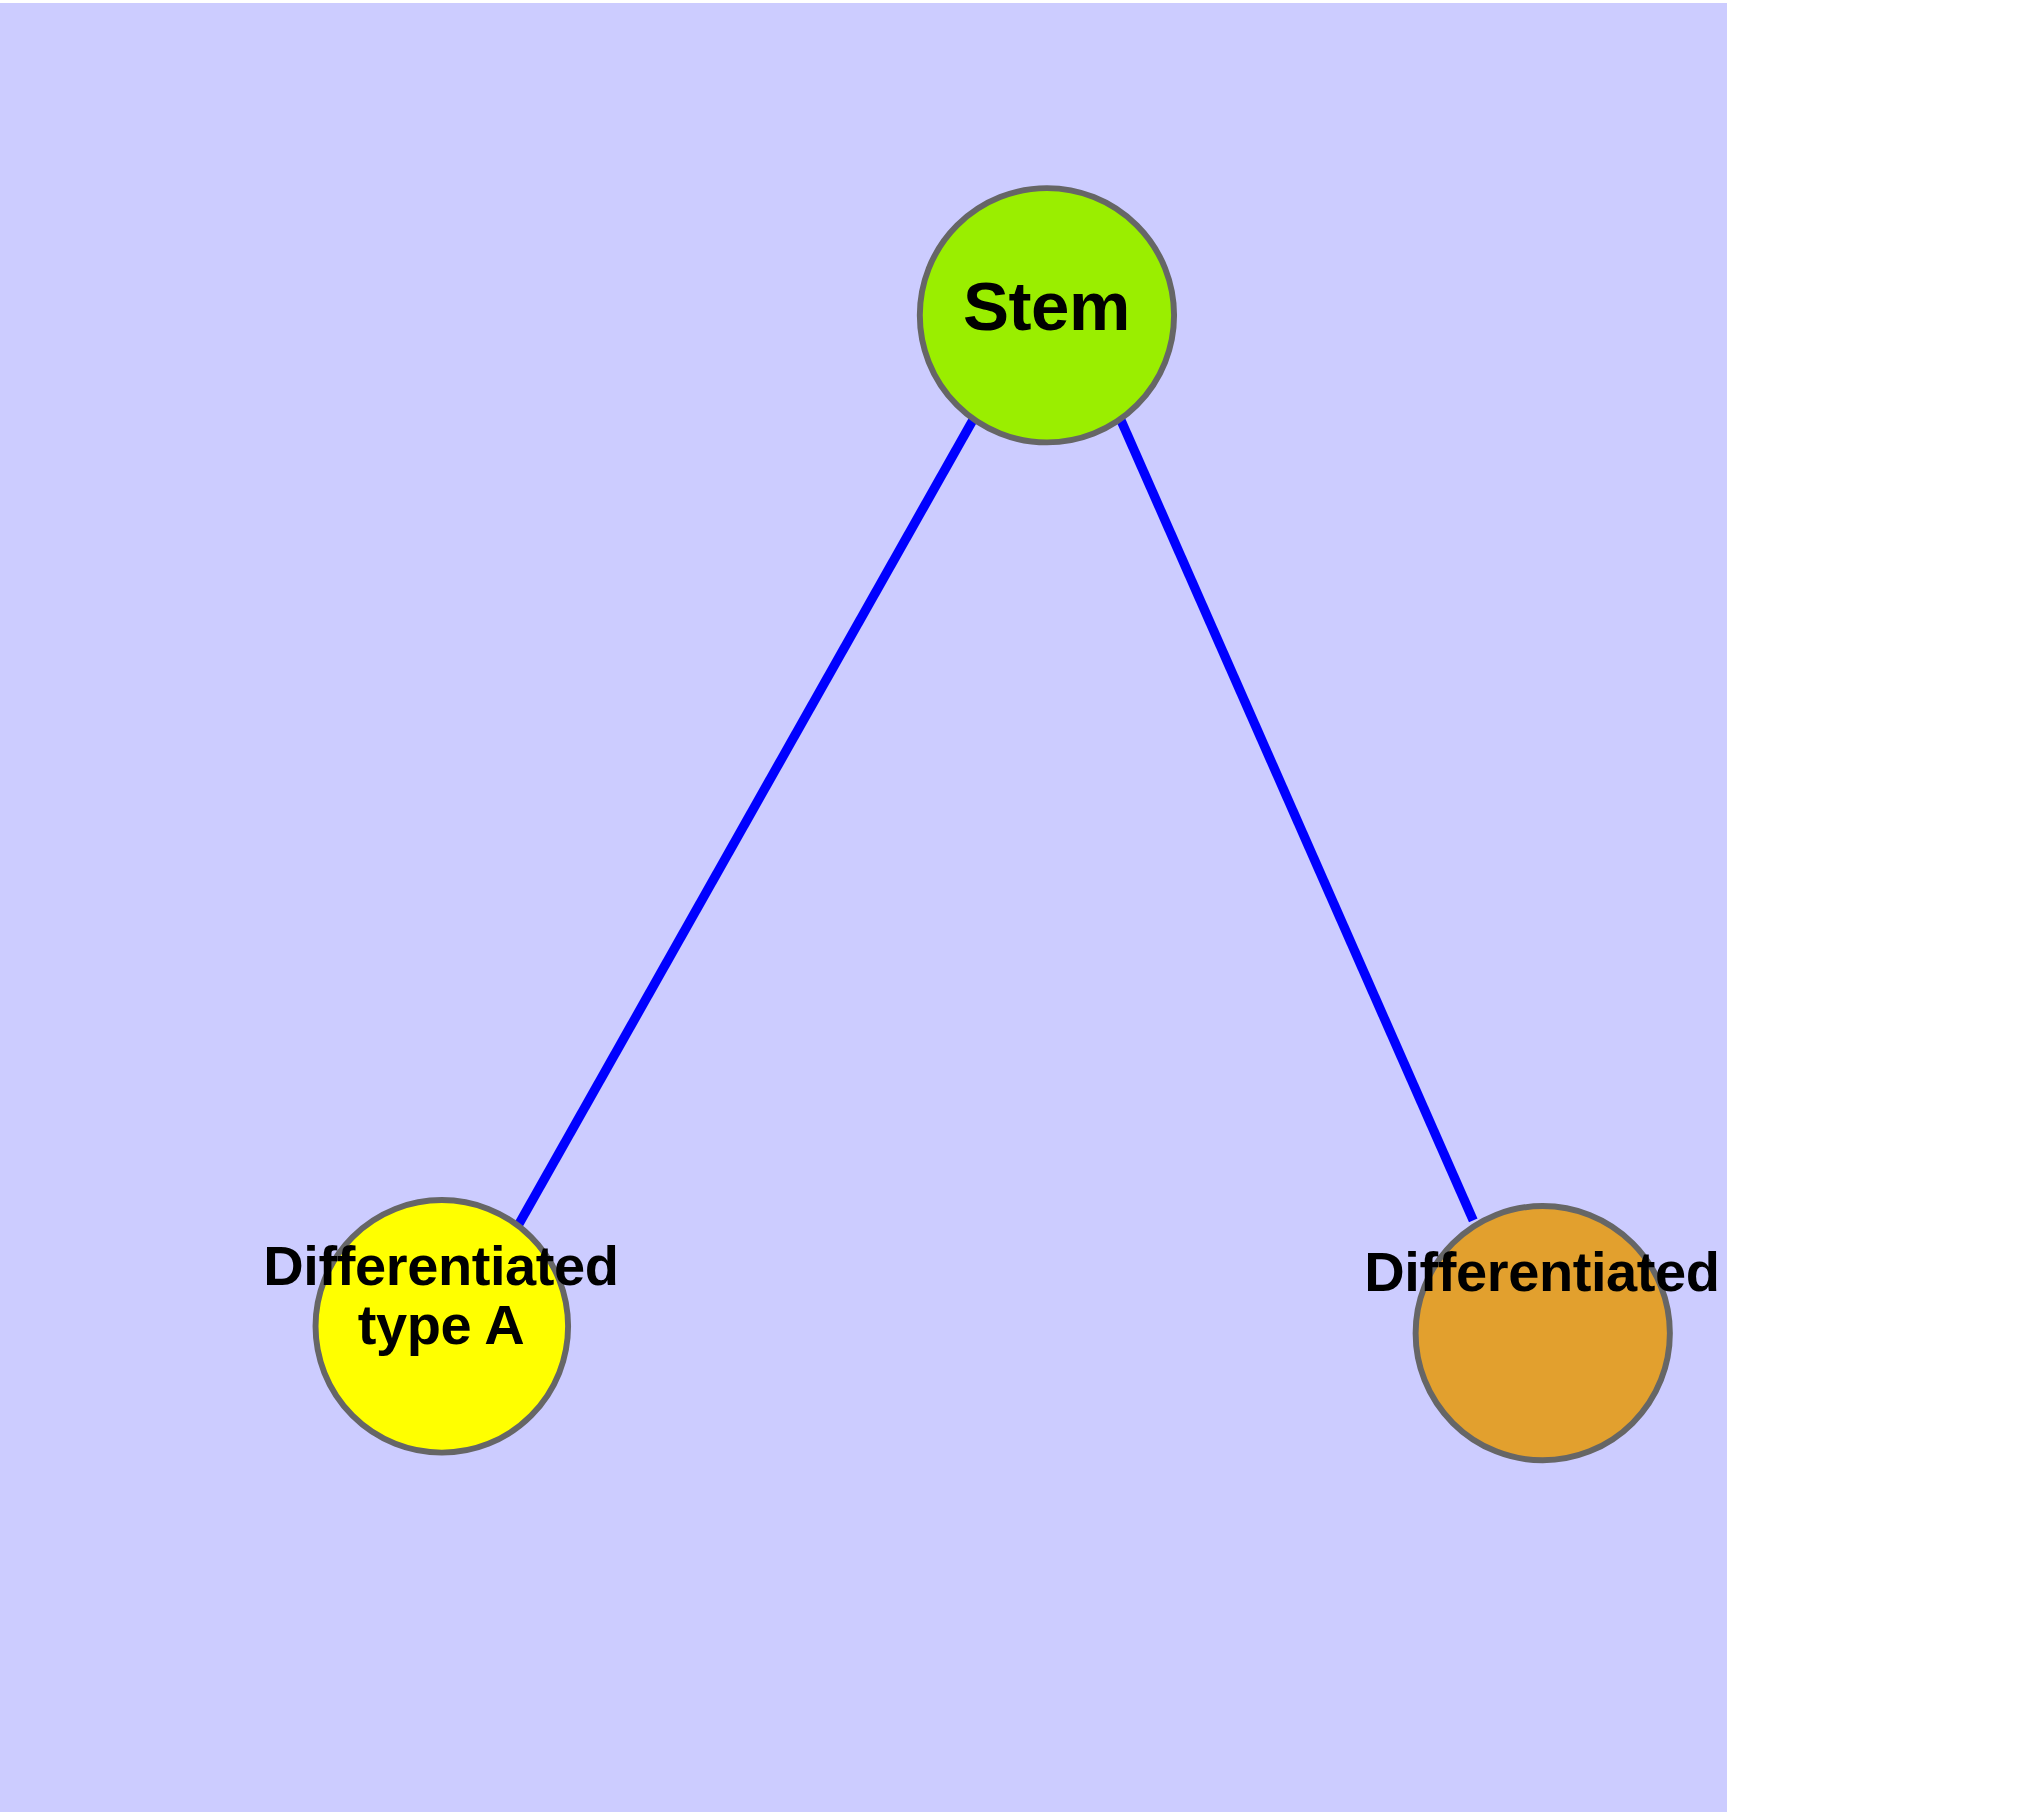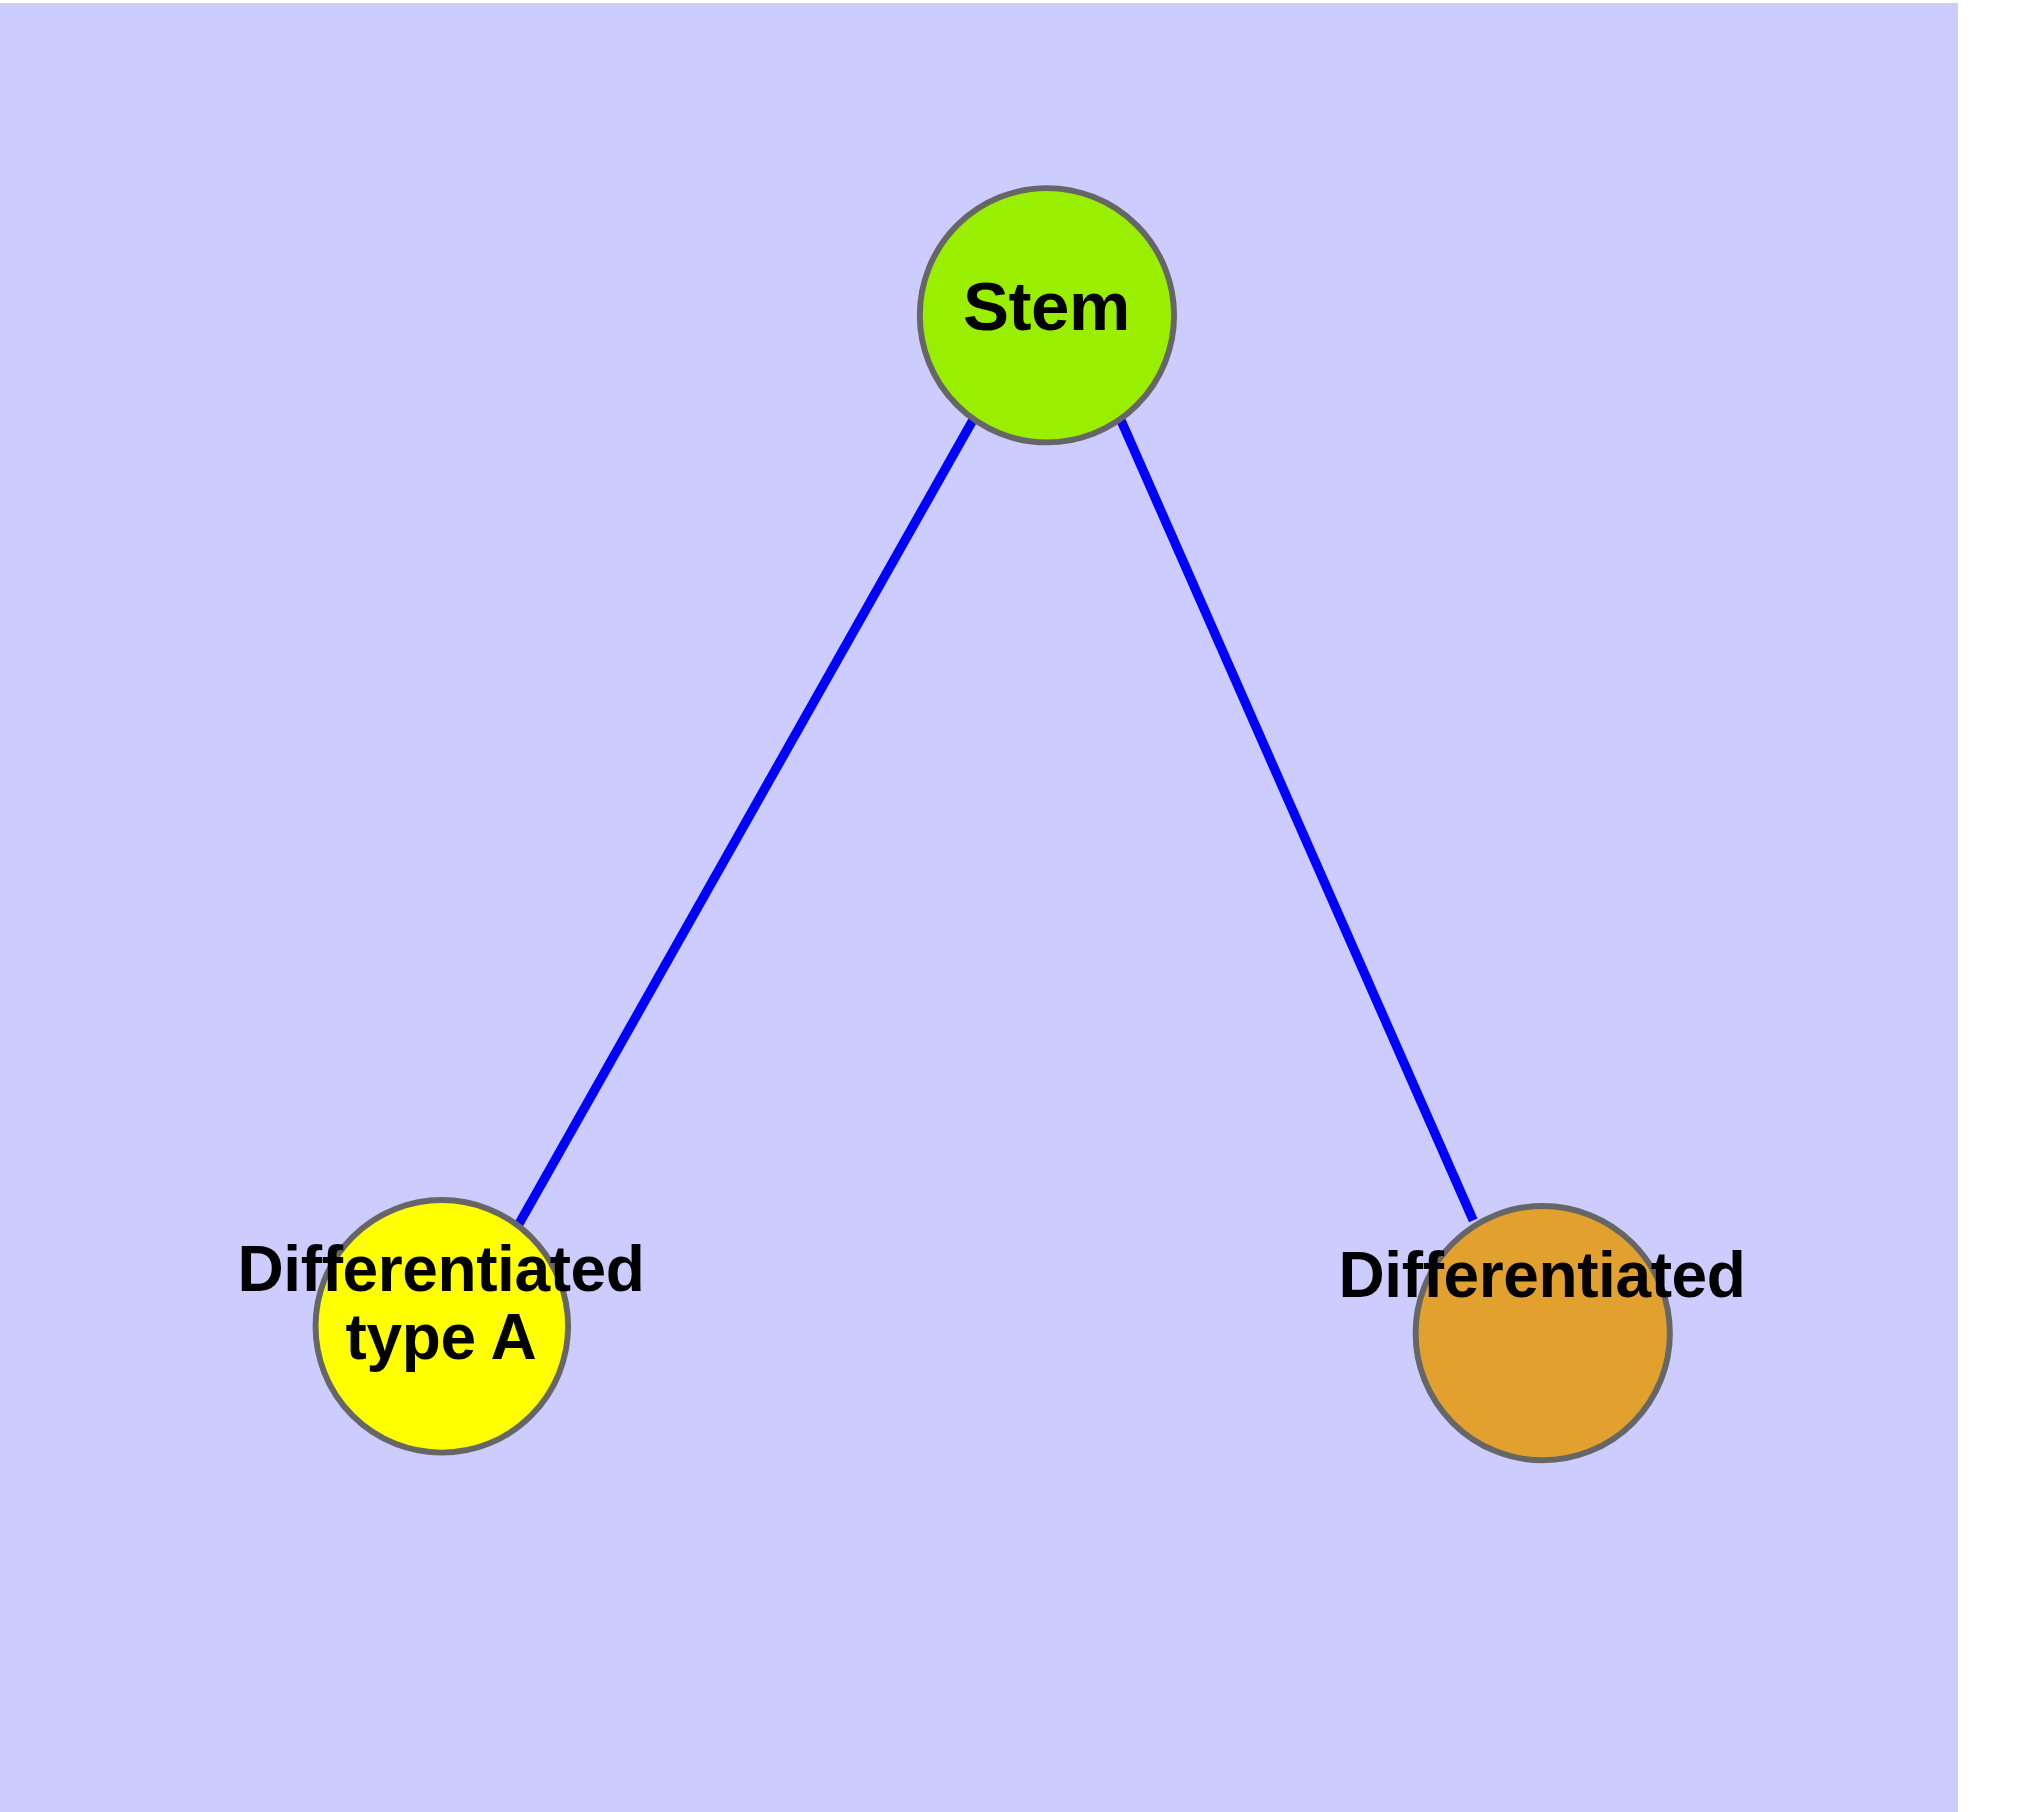--- a/index.html
+++ b/index.html
@@ -3,21 +3,21 @@
 <meta charset="utf-8">
 <title>Cell Differentiation Diagram</title>
 <style>
   html, body {
     margin: 0;
     padding: 0;
     background: #ffffff;
   }
   #canvas {
     position: relative;
-    width: 1958px;
+    width: 1727px;
     height: 1812px;
     overflow: hidden;
     background: #ccccff;
     font-family: "Liberation Sans", "DejaVu Sans", sans-serif;
   }
   #top-strip {
     position: absolute;
     left: 0;
     top: 0;
     width: 2021px;
@@ -48,21 +48,21 @@
     font-weight: bold;
     line-height: 1.06;
     white-space: pre-line;
     pointer-events: none;
     letter-spacing: -0.4px;
   }
   .label-stem {
     font-size: 69px;
   }
   .label-diff {
-    font-size: 64px;
+    font-size: 56px;
   }
 </style>
 </head>
 <body>
 
 <div id="canvas">
 
   <div id="top-strip"></div>
 
   <svg id="graph-svg" viewBox="0 0 2384 2138" xmlns="http://www.w3.org/2000/svg">

